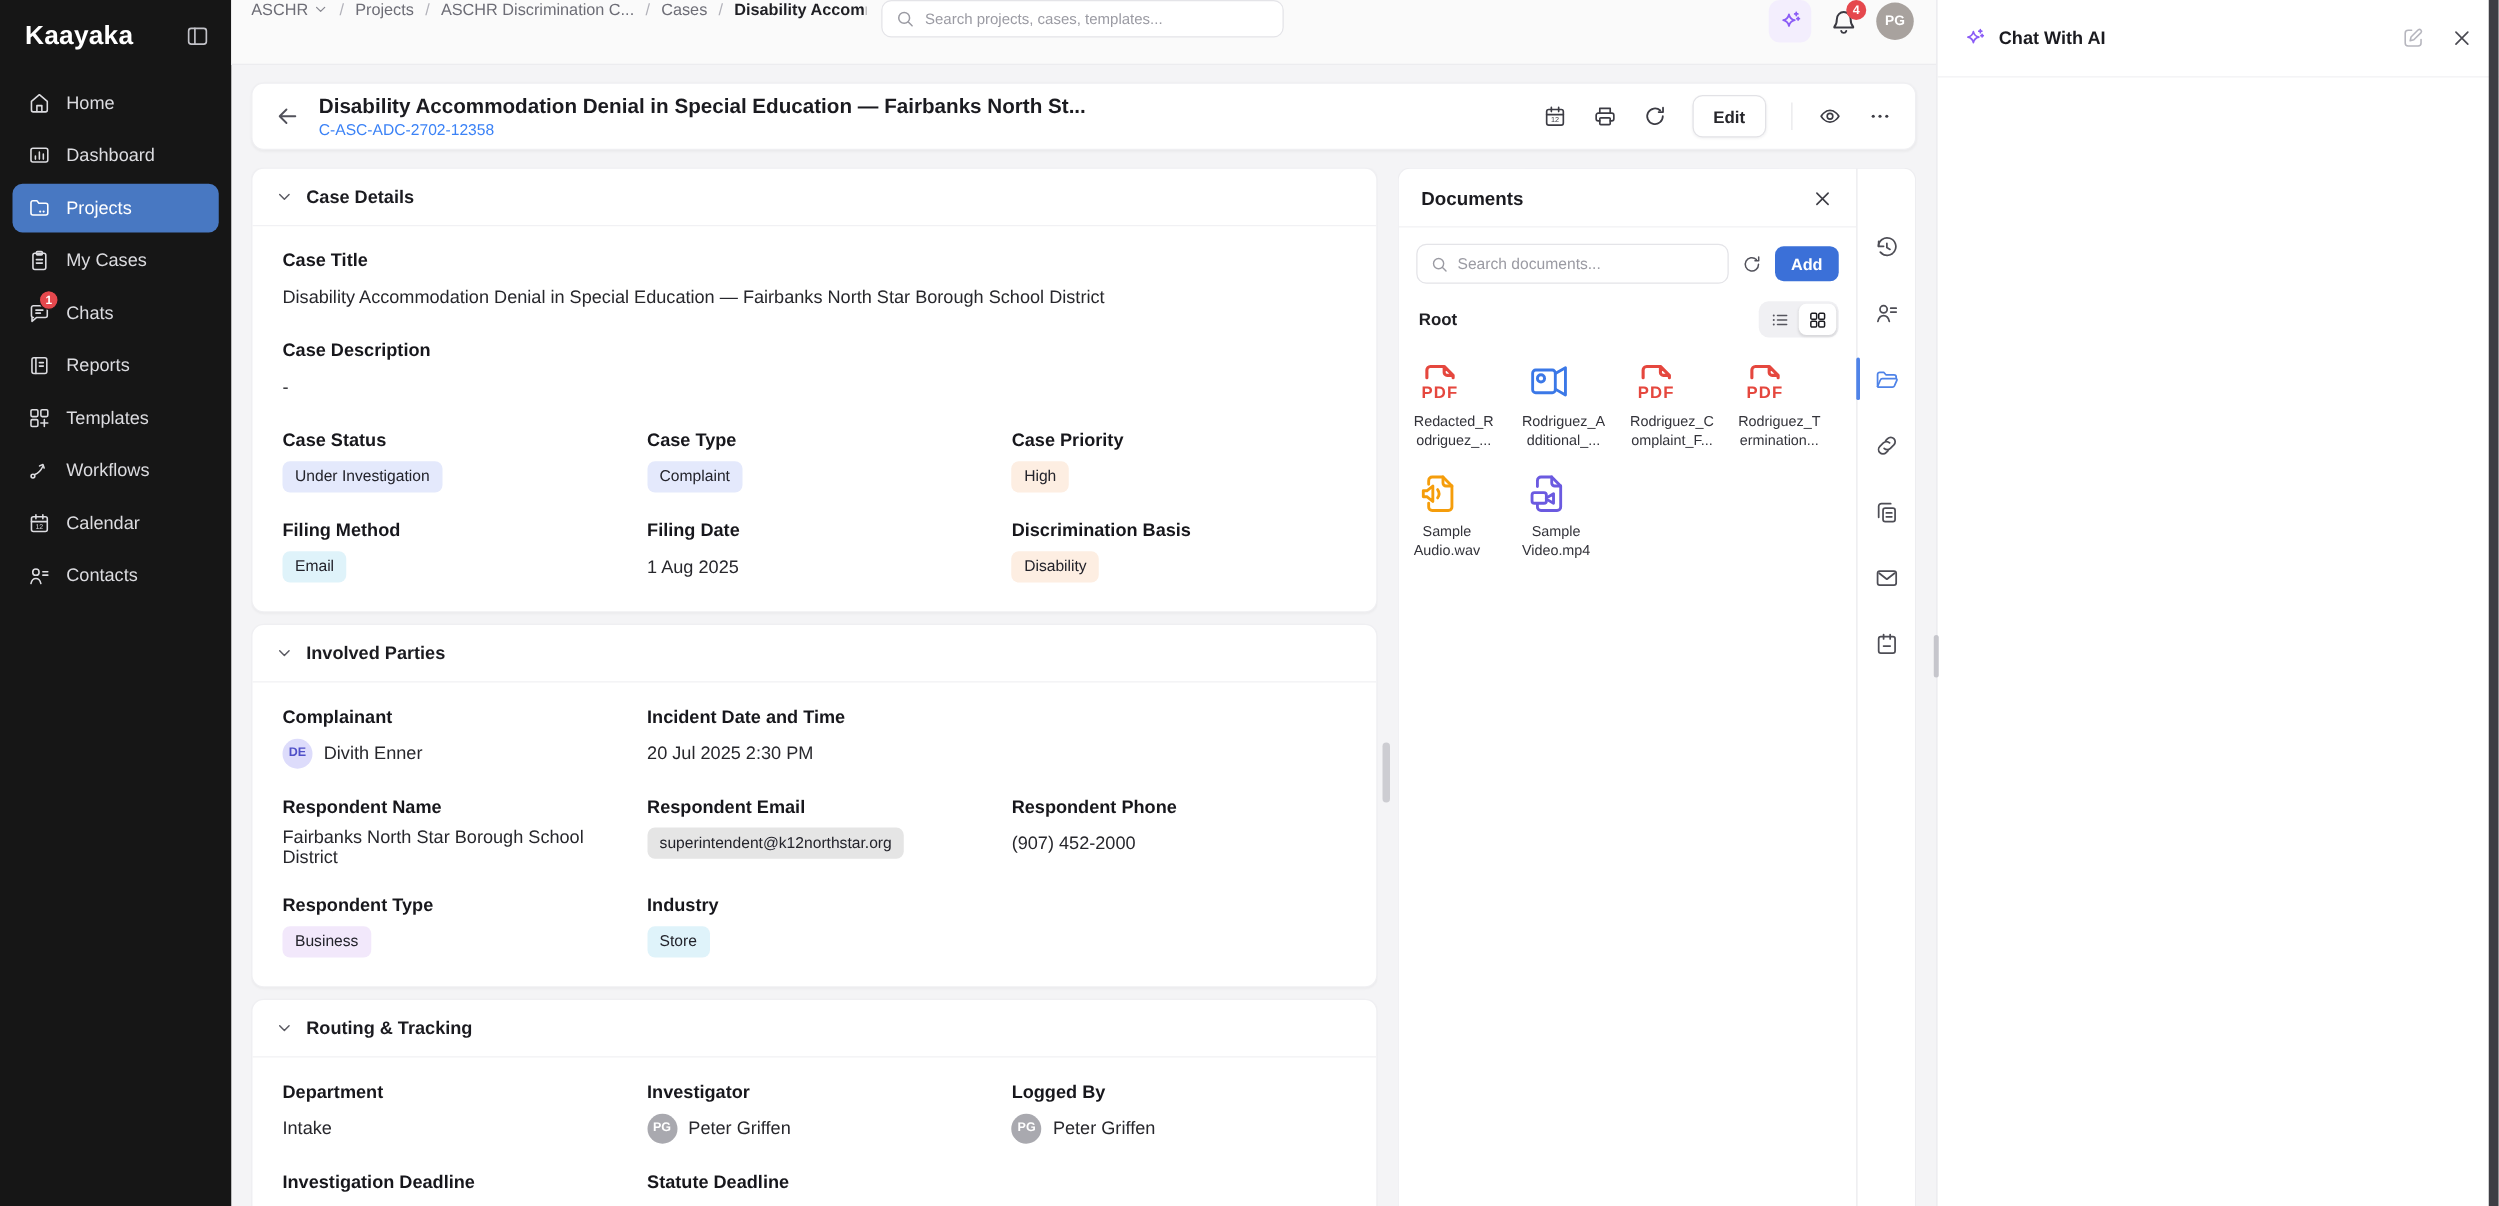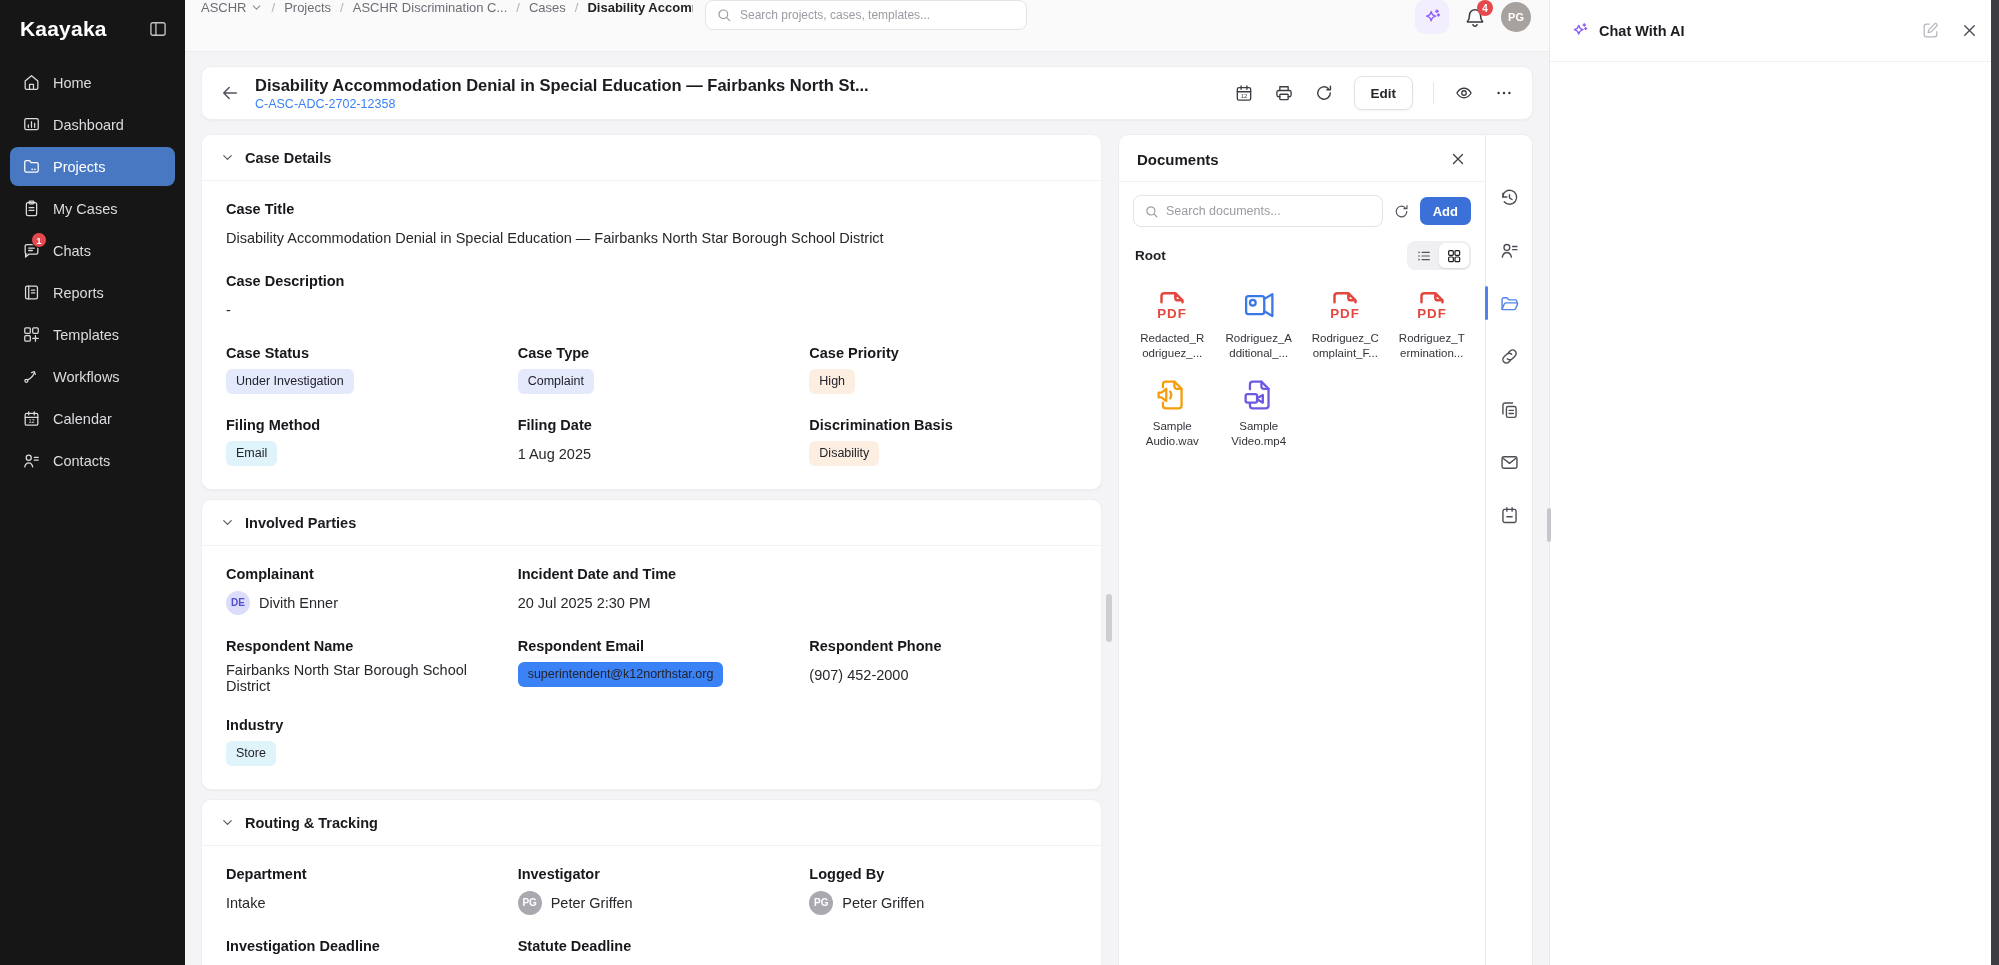--- a/index.html
+++ b/index.html
@@ -81,21 +81,21 @@
   .card-body{padding:20px 24px 0}
   .frow{display:grid;grid-template-columns:1fr 1fr 1fr;gap:0 24px;margin-bottom:23px}
   .field{min-width:0}
   .field.span3{grid-column:1/-1}
   .flabel{font-size:14.5px;font-weight:700;color:#17171c;margin-bottom:8px}
   .fvalue{font-size:14.5px;color:#27272c;display:flex;align-items:center;gap:9px;min-height:25px}
   .pill{display:inline-block;padding:4px 10px;border-radius:6px;font-size:12.5px;color:#23232b;line-height:1.3}
   .pill-indigo{background:#e4e9fc}
   .pill-orange{background:#fdeee2}
   .pill-cyan{background:#dff3fa}
-  .pill-blue{background:#3b82f6}
+  .pill-blue{background:#e5e5e5}
   .pill-purple{background:#f2e8fb}
   .avatar-sm{width:24px;height:24px;border-radius:50%;display:flex;align-items:center;justify-content:center;
     font-size:10px;font-weight:700;flex-shrink:0}
   .av-lavender{background:#dddcfb;color:#5050c8}
   .av-gray{background:#a9a9af;color:#fff}
 
   
   .right-panel{flex:1;background:#fff;border:1px solid #ededf0;border-bottom:none;
     border-radius:10px 10px 0 0;display:flex;min-height:0;min-width:0}
   .docs{flex:1;display:flex;flex-direction:column;min-width:0}
@@ -114,21 +114,21 @@
   .add-btn{height:28px;padding:0 13px;border:none;border-radius:7px;background:var(--add-button);color:#fff;
     font-size:13px;font-weight:600;display:flex;align-items:center;cursor:pointer;font-family:inherit}
   .root-row{display:flex;align-items:center;justify-content:space-between;padding:8px 14px 8px 16px}
   .root-label{font-size:13.5px;font-weight:700;color:#1f1f24}
   .view-toggle{display:flex;background:#f0f0f3;border-radius:8px;padding:2px}
   .vt-btn{width:30px;height:25px;display:flex;align-items:center;justify-content:center;color:#55555e;
     border-radius:6px;cursor:pointer}
   .vt-btn svg{width:16px;height:16px}
   .vt-btn.active{background:#fff;box-shadow:0 1px 2px rgba(0,0,0,.1);color:#1b1b20}
   .file-grid{display:grid;grid-template-columns:repeat(4,1fr);padding:8px 12px;row-gap:14px;column-gap:4px}
-  .file{display:flex;flex-direction:column;align-items:center;cursor:pointer}
+  .file{display:flex;flex-direction:column;align-items:flex-start;cursor:pointer}
   .file-icon{width:42px;height:42px}
   .file-icon svg{width:42px;height:42px}
   .file-name{font-size:11.5px;line-height:1.28;text-align:center;color:#33333a;margin-top:3px}
 
   .rail{width:47px;border-left:1px solid #eaeaed;display:flex;flex-direction:column;align-items:center;
     padding-top:42px;gap:13px;flex-shrink:0}
   .rail-item{width:100%;height:40px;display:flex;align-items:center;justify-content:center;color:#4d4d55;
     position:relative;cursor:pointer}
   .rail-item svg{width:21px;height:21px}
   .rail-item.active{color:var(--rail-active)}
@@ -474,20 +474,26 @@
                   </div>
                   <div class="field">
                     <div class="flabel">Respondent Phone</div>
                     <div class="fvalue">
                       <span>(907) 452-2000</span>
                     </div>
                   </div>
                 </div>
                 <div class="frow">
                   <div class="field">
+                    <div class="flabel">Respondent Type</div>
+                    <div class="fvalue">
+                      <span class="pill pill-purple">Business</span>
+                    </div>
+                  </div>
+                  <div class="field">
                     <div class="flabel">Industry</div>
                     <div class="fvalue">
                       <span class="pill pill-cyan">Store</span>
                     </div>
                   </div>
                 </div>
               </div>
             </section>
             <section class="card">
               <div class="card-head">

